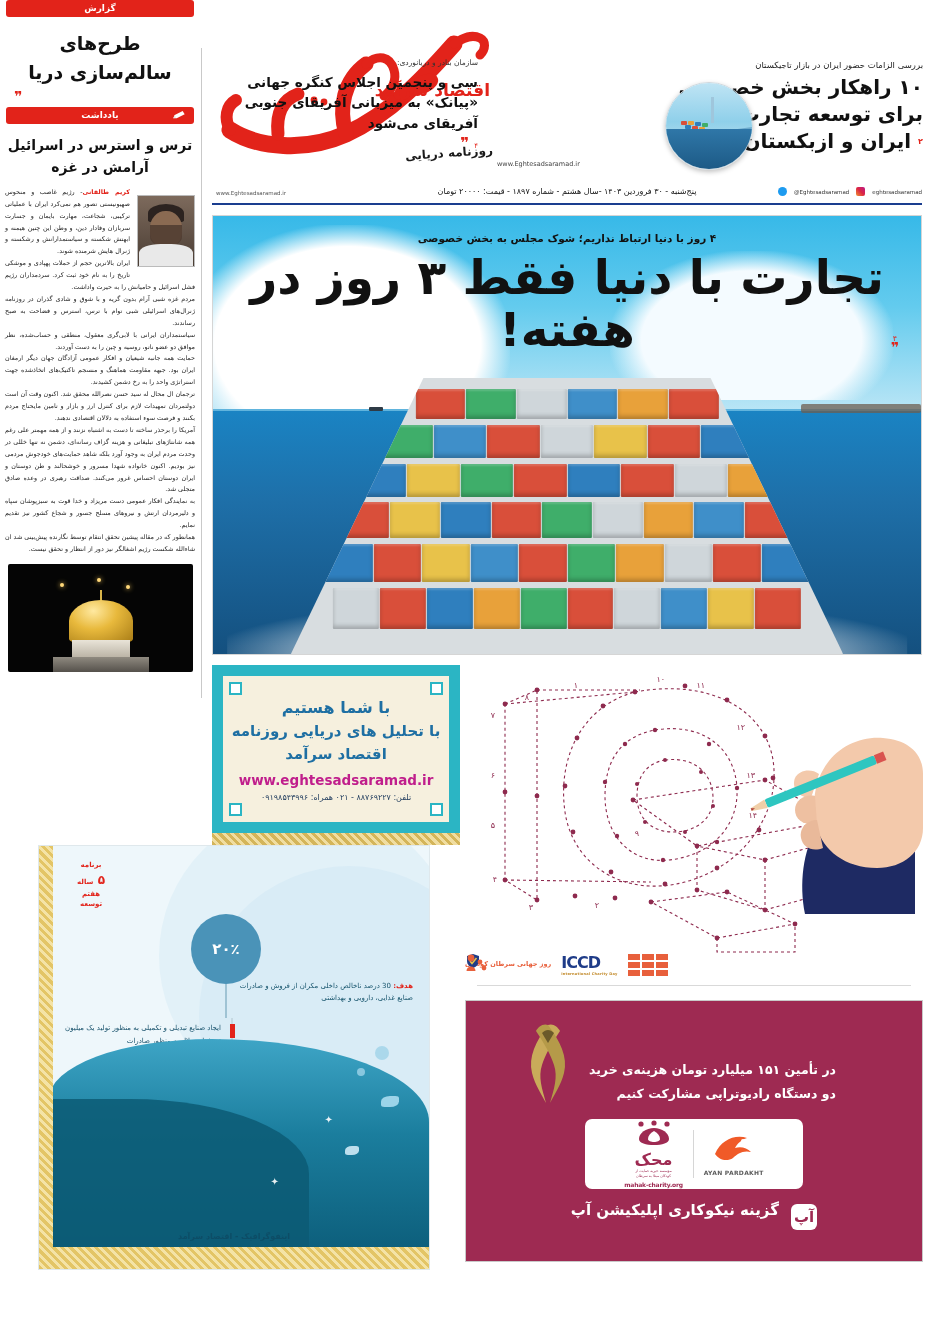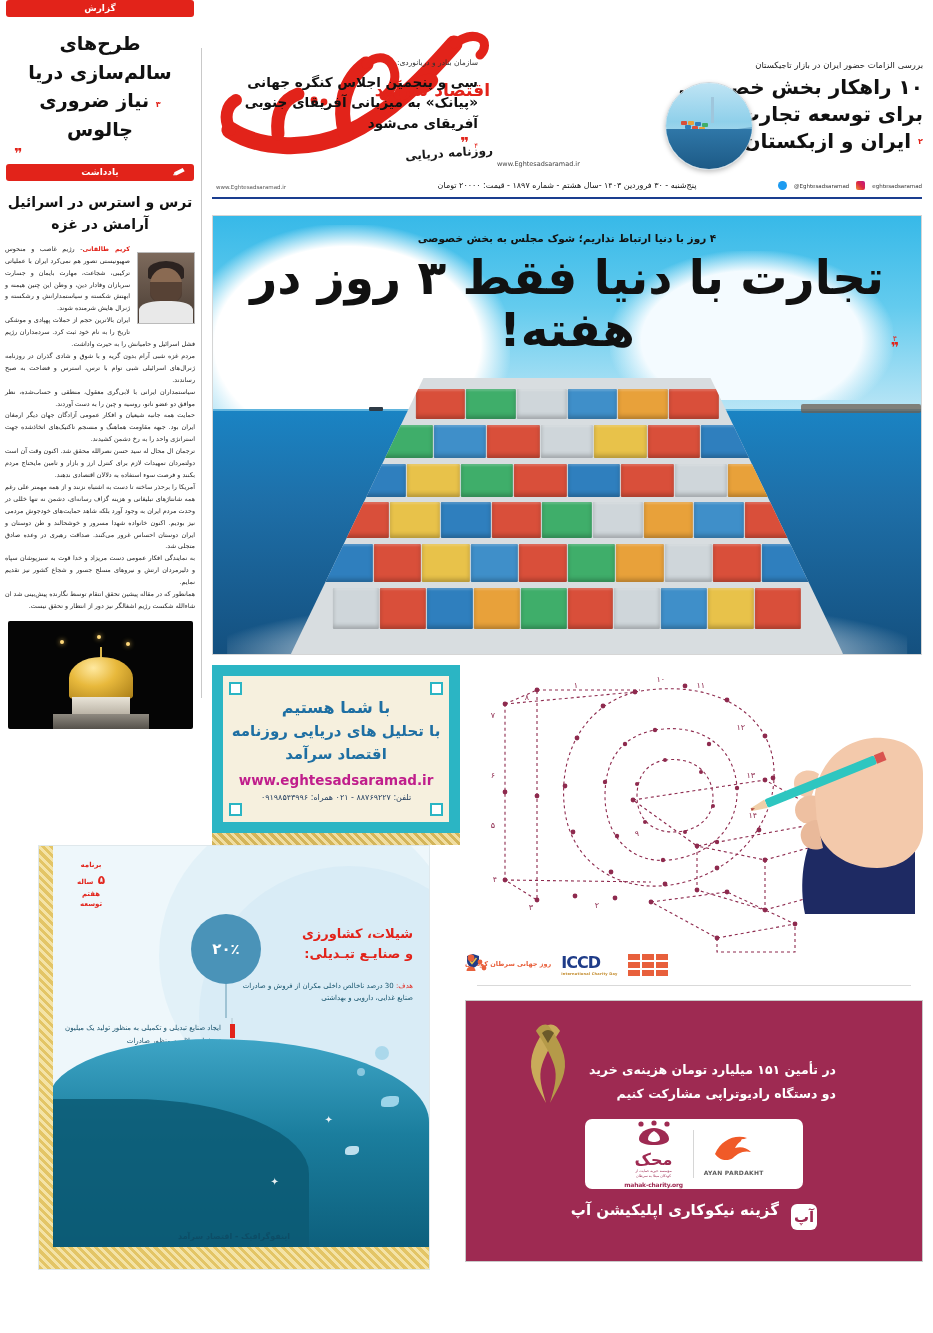--- a/index.html
+++ b/index.html
@@ -127,21 +127,21 @@
   }
   #ig-sea2 { position:absolute; left:14px; right:120px; bottom:20px; height:150px;
     background:#0c5a74; border-top-right-radius:70% 50%; opacity:.85;}
   #ig-badge { position:absolute; left:24px; top:14px; width:56px; height:66px;
     color:#e2231a; font-size:7px; font-weight:bold; text-align:center; line-height:1.5;}
   #ig-badge .num { color:#e2231a; font-size:12px; }
   #ig-title { position:absolute; right:16px; top:78px; width:150px; text-align:right;
     color:#e2231a; font-size:13px; font-weight:bold; line-height:1.55;}
   #ig-goal { position:absolute; right:16px; top:134px; width:175px; text-align:right;
     font-size:7px; line-height:1.75; color:#15536b;}
-  #ig-goal .gl { color:#e2231a; font-weight:normal;}
+  #ig-goal .gl { color:#e2231a; font-weight:bold;}
   #ig-circle {
     position:absolute; right:168px; top:68px; width:70px; height:70px; border-radius:50%;
     background:#4a93b8; color:#fff; font-size:15px; font-weight:bold;
     display:flex; align-items:center; justify-content:center;
   }
   #ig-stem { position:absolute; right:202px; top:138px; width:2px; height:34px; background:#9fc3d4;}
   #ig-axis { position:absolute; right:196px; top:172px; width:2px; bottom:44px; background:#c6d9e2;}
   .ig-row { position:absolute; right:208px; width:160px; text-align:right;
     font-size:7px; line-height:1.8; color:#16506a; }
   .ig-tick { position:absolute; right:193px; width:8px; height:2px; background:#c6d9e2;}
@@ -151,21 +151,21 @@
     font-size:8px; font-weight:bold; color:#0d4d66; }
   .fish { position:absolute; border-radius:50% 20% 50% 20%; background:#cfe9f4; opacity:.9;}
   .bubble { position:absolute; border-radius:50%; background:#9fd3e8; opacity:.8;}
   .star { position:absolute; color:#fff; font-size:10px; opacity:.9;}
 
   
   #vrule { position:absolute; left:201px; top:48px; width:1px; height:650px; background:#c9c9c9; }
 
   
   #datebar {
-    position:absolute; left:212px; top:179px; width:710px; height:20px;
+    position:absolute; left:212px; top:185px; width:710px; height:20px;
     border-bottom:2px solid #1a3d8f;
   }
   #datebar .center-txt { position:absolute; left:0; right:0; top:2px; text-align:center;
      font-size:8px; color:#111; }
   #datebar .site { position:absolute; left:4px; top:5px; font-size:5.5px; color:#555; direction:ltr;}
   #datebar .social { position:absolute; right:0; top:2px; display:flex; gap:7px; align-items:center; direction:ltr;}
   #datebar .social span.h { font-size:5.5px; color:#333; }
   .sicon { width:9px; height:9px; border-radius:2px; display:inline-block; }
   .sicon.tw { border-radius:50%; background:#1d9bf0; }
   .sicon.ig { background:linear-gradient(45deg,#f09433,#dc2743,#bc1888); }
@@ -353,24 +353,20 @@
 
   <div id="col-left">
 
     <div style="padding:0 6px;">
       <div class="tagbar">گزارش</div>
     </div>
 
     <div id="report-hl">
       <div>طرح‌های</div>
       <div>سالم‌سازی دریا</div>
-      <div>
-        <span style="font-size:8px;color:#e2231a;">۳</span>
-        <span>نیاز ضروری چالوس</span>
-      </div>
     </div>
     <div style="text-align:left;padding:0 14px;">
       <span class="qmark">❞</span>
     </div>
 
     <div style="padding:0 6px;">
       <div class="tagbar note">
         <svg class="pencil-icon" viewBox="0 0 24 16">
           <path d="M2 13 L4 8 L16 2 L19 7 L7 13 Z" fill="#ffffff"></path>
           <path d="M2 13 L4 8 L6 12 Z" fill="#e8e8e8"></path>
@@ -720,24 +716,20 @@
     <div id="ig-wave2"></div>
 
     <div id="ig-badge">
       <div>برنامه</div>
       <div class="num"><span>۵</span>
         <span style="font-size:7px;">ساله</span></div>
       <div>هفتم</div>
       <div>توسعه</div>
     </div>
 
-    <div id="ig-title">
-      <div>شیلات، کشاورزی</div>
-      <div>و صنایـع تبـدیلی:</div>
-    </div>
     <div id="ig-goal">
       <span class="gl">هدف:</span>
       <span>30 درصد ناخالص داخلی مکران از فروش و صادرات صنایع غذایی، دارویی و بهداشتی</span>
     </div>
 
     <div id="ig-circle">۲۰٪</div>
     <div id="ig-stem"></div>
     <div id="ig-axis"></div>
 
     <div class="ig-mark" style="top:178px;"></div>

